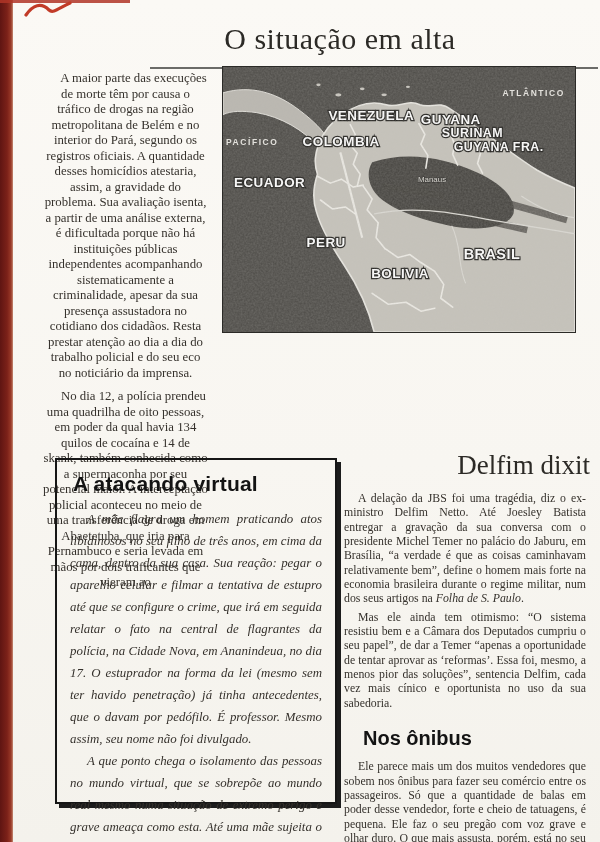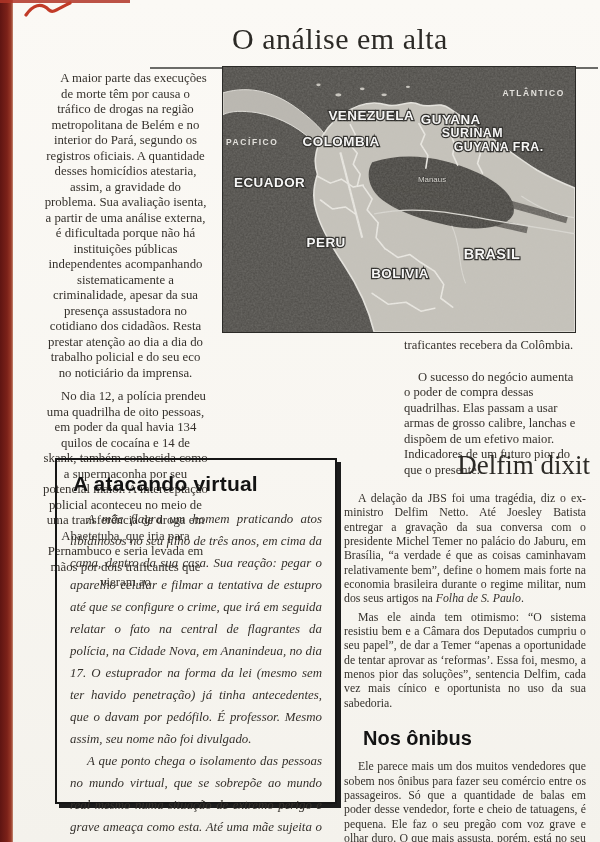--- a/index.html
+++ b/index.html
@@ -48,21 +48,21 @@
 
   <div class="left-band"></div>
   <div class="top-redline"></div>
   <svg class="scribble" width="50" height="22" viewBox="0 0 50 22">
     <path d="M2,15 C9,5 17,2 25,10 C29,14 35,8 46,3" fill="none" stroke="#c23b28" stroke-width="3.2" stroke-linecap="round"></path>
   </svg>
 
   <div class="rule l"></div>
   <div class="rule r"></div>
 
-  <h1 class="title">O análise em alta</h1>
+  <h1 class="title">O situação em alta</h1>
 
   <div class="col-left">
     <p>A maior parte das execuções de morte têm por causa o tráfico de drogas na região metropolitana de Belém e no interior do Pará, segundo os registros oficiais. A quantidade desses homicídios atestaria, assim, a gravidade do problema. Sua avaliação isenta, a partir de uma análise externa, é dificultada porque não há instituições públicas independentes acompanhando sistematicamente a criminalidade, apesar da sua presença assustadora no cotidiano dos cidadãos. Resta prestar atenção ao dia a dia do trabalho policial e do seu eco no noticiário da imprensa.</p>
     <p>No dia 12, a polícia prendeu uma quadrilha de oito pessoas, em poder da qual havia 134 quilos de cocaína e 14 de skank, também conhecida como a supermaconha por seu potencial maior. A interceptação policial aconteceu no meio de uma transferência de droga em Abaetetuba, que iria para Pernambuco e seria levada em mãos por dois traficantes que vieram ao</p>
   </div>
 
   <figure class="map">
     <svg viewBox="0 0 354 267" preserveAspectRatio="none">
       <defs>
         <filter id="grain" x="0" y="0" width="100%" height="100%">
@@ -120,24 +120,20 @@
       <text class="map-label" x="149" y="213" font-size="13.5">BOLIVIA</text>
       <text class="map-label" x="242" y="193" font-size="14.5">BRASIL</text>
       <text x="196" y="116" font-size="8" fill="#d9d7d1" stroke="#33322f" stroke-width="1.6" paint-order="stroke" font-family="Liberation Sans, sans-serif">Manaus</text>
 
       <rect width="354" height="267" filter="url(#grain)" opacity="0.3"></rect>
     </svg>
   </figure>
 
   <div class="below one">
   </div>
-  <div class="below two">
-    <p>traficantes recebera da Colômbia.</p>
-    <p class="gap">O sucesso do negócio aumenta o poder de compra dessas quadrilhas. Elas passam a usar armas de grosso calibre, lanchas e dispõem de um efetivo maior. Indicadores de um futuro pior do que o presente.</p>
-  </div>
 
   <section class="box">
     <h2>A atacando virtual</h2>
     <p>A mãe flagra um homem praticando atos libidinosos no seu filho de três anos, em cima da cama, dentro da sua casa. Sua reação: pegar o aparelho celular e filmar a tentativa de estupro até que se configure o crime, que irá em seguida relatar o fato na central de flagrantes da polícia, na Cidade Nova, em Ananindeua, no dia 17. O estuprador na forma da lei (mesmo sem ter havido penetração) já tinha antecedentes, que o davam por pedófilo. É professor. Mesmo assim, seu nome não foi divulgado.</p>
     <p>A que ponto chega o isolamento das pessoas no mundo virtual, que se sobrepõe ao mundo real mesmo numa situação de extremo perigo e grave ameaça como esta. Até uma mãe sujeita o seu instinto em defesa do filho para caracterizar o crime, atacando o agressor sem dar a devida proteção ao agredido.</p>
   </section>
 
   <section class="right-col">
     <h2 class="delfim-title">Delfim dixit</h2>
     <p><span>A delação da JBS foi uma tragédia, diz o ex-ministro Delfim Netto. Até Joesley Batista entregar a gravação da sua conversa com o presidente Michel Temer no palácio do Jaburu, em Brasília, “a verdade é que as coisas caminhavam relativamente bem”, define o homem mais forte na economia brasileira durante o regime militar, num dos seus artigos na </span><i>Folha de S. Paulo</i><span>.</span></p>

